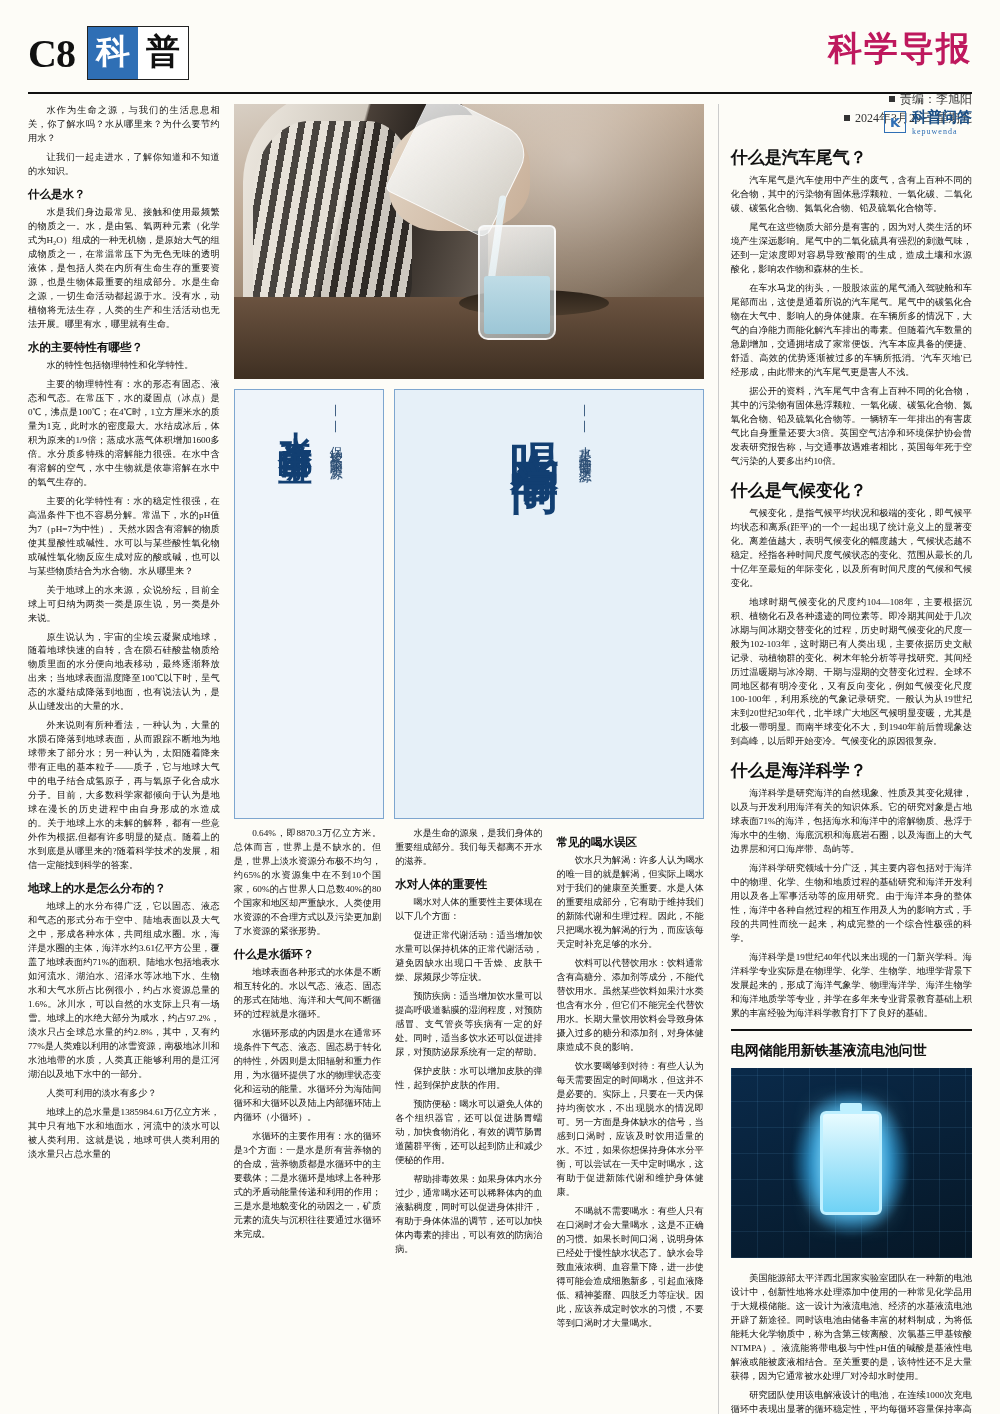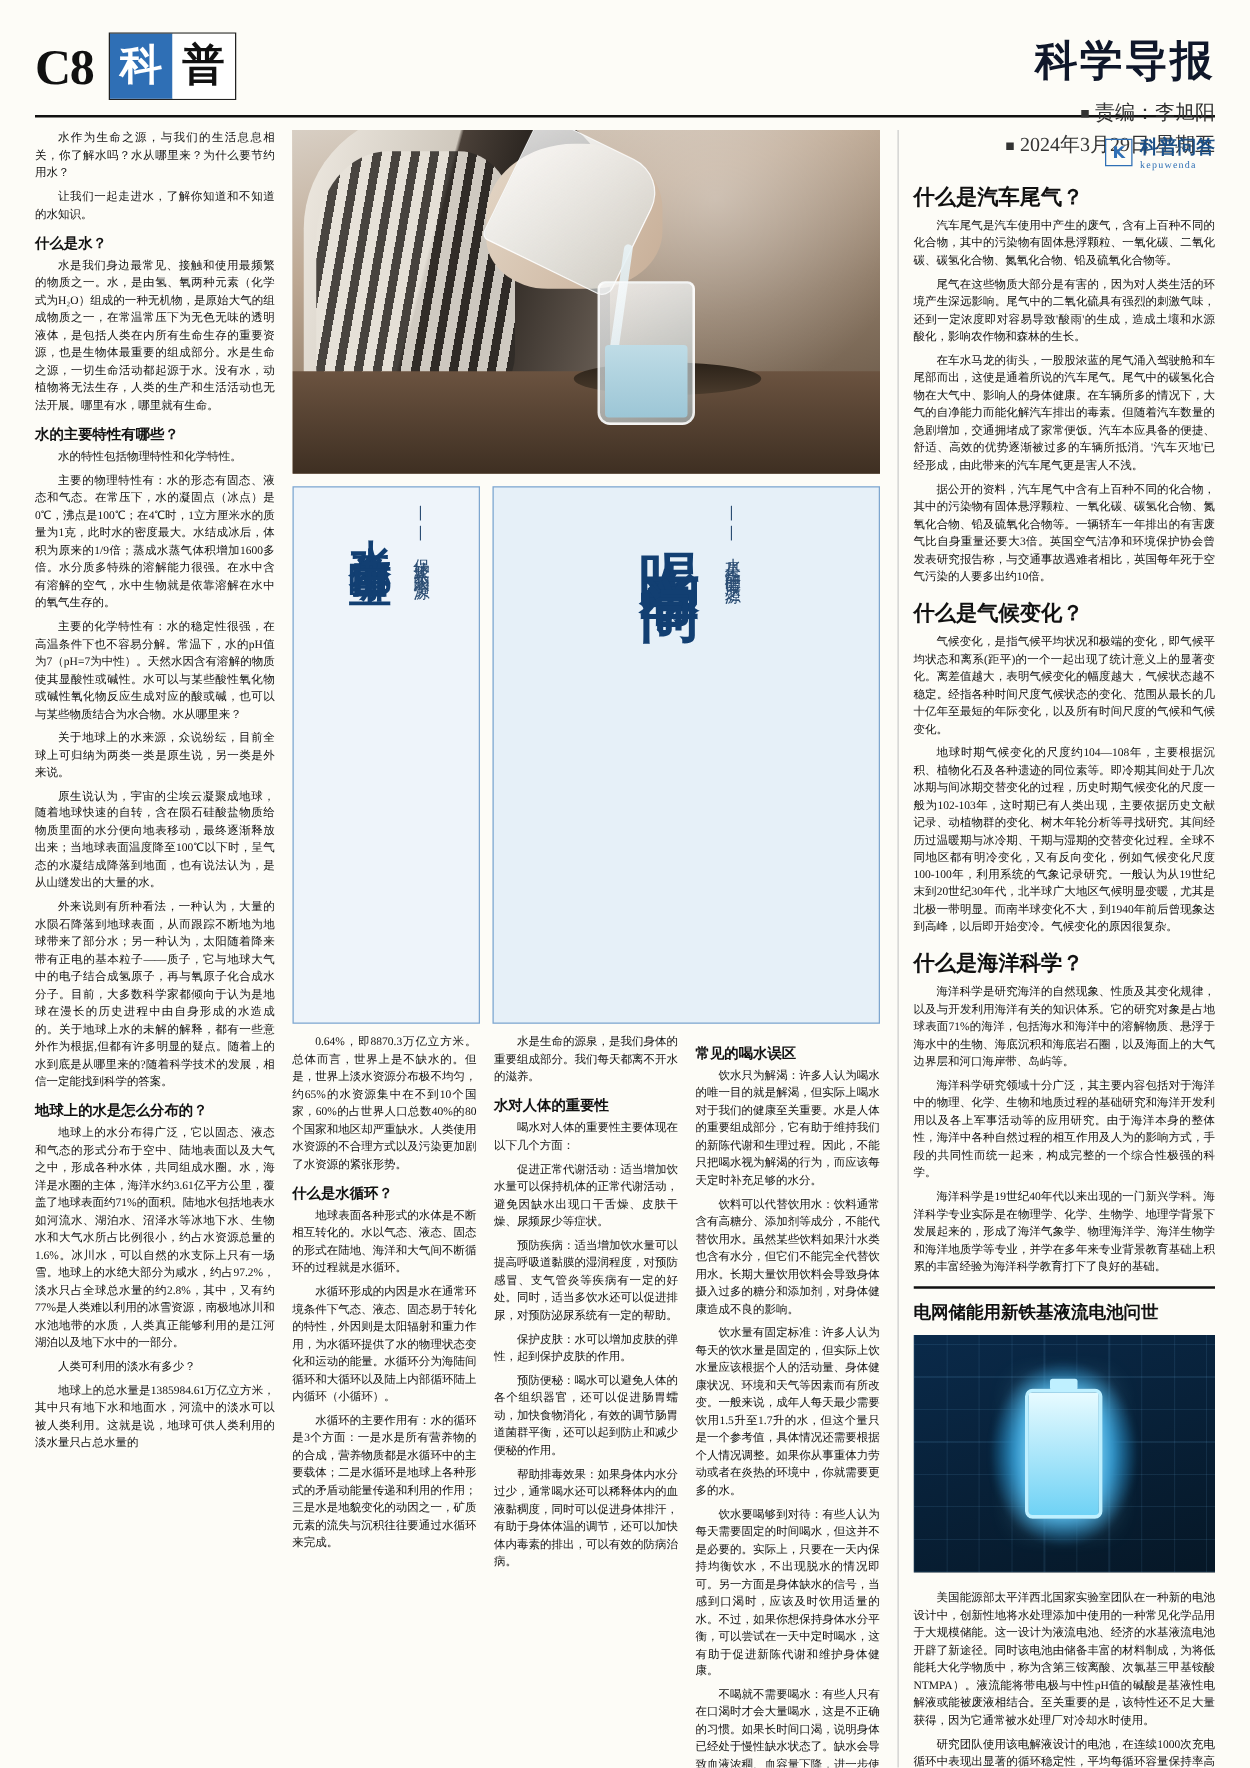--- a/index.html
+++ b/index.html
@@ -19,23 +19,23 @@
     padding-top:26px; height:88px; }
   .mh-left { display:flex; align-items:center; gap:12px; }
   .pagenum { font-size:40px; font-weight:bold; letter-spacing:-1px;
     font-family:"Liberation Serif", serif; }
   .section-badge { display:flex; align-items:center; border:1px solid #222; }
   .sb-a { background:#2f6fb5; color:#fff; font-size:34px; font-weight:bold; padding:2px 8px 4px;
     font-family:"DejaVu Sans", sans-serif; }
   .sb-b { background:#fff; color:#111; font-size:34px; font-weight:bold; padding:2px 8px 4px;
     font-family:"DejaVu Sans", sans-serif; }
   .mh-right { text-align:right; }
-  .paper-title { font-size:34px; font-weight:bold; letter-spacing:2px; color:#0f172a;
+  .paper-title { font-size:34px; font-weight:bold; letter-spacing:2px; color:#be185d;
     font-family:"DejaVu Serif", serif; }
-  .mh-meta { font-size:16px; color:#333; margin-top:6px; line-height:1.6; }
+  .mh-meta { font-size:12px; color:#333; margin-top:18px; line-height:1.6; }
   .mh-meta span.sq { display:inline-block; width:6px; height:6px; background:#333; margin-right:5px; vertical-align:1px;}
   .rule { border-top:2px solid #111; margin-top:4px; }
 
   
   .cols { display:flex; gap:14px; margin-top:10px; }
   .col { }
   .c1 { width:198px; }
   .c2 { width:470px; }
   .c3 { width:262px; border-left:1px solid #ccc; padding-left:12px; }
 
@@ -198,21 +198,20 @@
           <p>预防疾病：适当增加饮水量可以提高呼吸道黏膜的湿润程度，对预防感冒、支气管炎等疾病有一定的好处。同时，适当多饮水还可以促进排尿，对预防泌尿系统有一定的帮助。</p>
           <p>保护皮肤：水可以增加皮肤的弹性，起到保护皮肤的作用。</p>
           <p>预防便秘：喝水可以避免人体的各个组织器官，还可以促进肠胃蠕动，加快食物消化，有效的调节肠胃道菌群平衡，还可以起到防止和减少便秘的作用。</p>
           <p>帮助排毒效果：如果身体内水分过少，通常喝水还可以稀释体内的血液黏稠度，同时可以促进身体排汗，有助于身体体温的调节，还可以加快体内毒素的排出，可以有效的防病治病。</p>
         </div>
         <div style="width:148px;">
           <p></p>
           <h3 class="sub">常见的喝水误区</h3>
           <p>饮水只为解渴：许多人认为喝水的唯一目的就是解渴，但实际上喝水对于我们的健康至关重要。水是人体的重要组成部分，它有助于维持我们的新陈代谢和生理过程。因此，不能只把喝水视为解渴的行为，而应该每天定时补充足够的水分。</p>
           <p>饮料可以代替饮用水：饮料通常含有高糖分、添加剂等成分，不能代替饮用水。虽然某些饮料如果汁水类也含有水分，但它们不能完全代替饮用水。长期大量饮用饮料会导致身体摄入过多的糖分和添加剂，对身体健康造成不良的影响。</p>
-          <p>饮水量有固定标准：许多人认为每天的饮水量是固定的，但实际上饮水量应该根据个人的活动量、身体健康状况、环境和天气等因素而有所改变。一般来说，成年人每天最少需要饮用1.5升至1.7升的水，但这个量只是一个参考值，具体情况还需要根据个人情况调整。如果你从事重体力劳动或者在炎热的环境中，你就需要更多的水。</p>
           <p>饮水要喝够到对待：有些人认为每天需要固定的时间喝水，但这并不是必要的。实际上，只要在一天内保持均衡饮水，不出现脱水的情况即可。另一方面是身体缺水的信号，当感到口渴时，应该及时饮用适量的水。不过，如果你想保持身体水分平衡，可以尝试在一天中定时喝水，这有助于促进新陈代谢和维护身体健康。</p>
           <p>不喝就不需要喝水：有些人只有在口渴时才会大量喝水，这是不正确的习惯。如果长时间口渴，说明身体已经处于慢性缺水状态了。缺水会导致血液浓稠、血容量下降，进一步使得可能会造成细胞新多，引起血液降低、精神萎靡、四肢乏力等症状。因此，应该养成定时饮水的习惯，不要等到口渴时才大量喝水。</p>
 
         </div>
       </div>
     </div>
 
     <div class="col c3">
       <div class="kx-badge" style="justify-content:flex-end;">
         <div class="kx-k">K</div>

